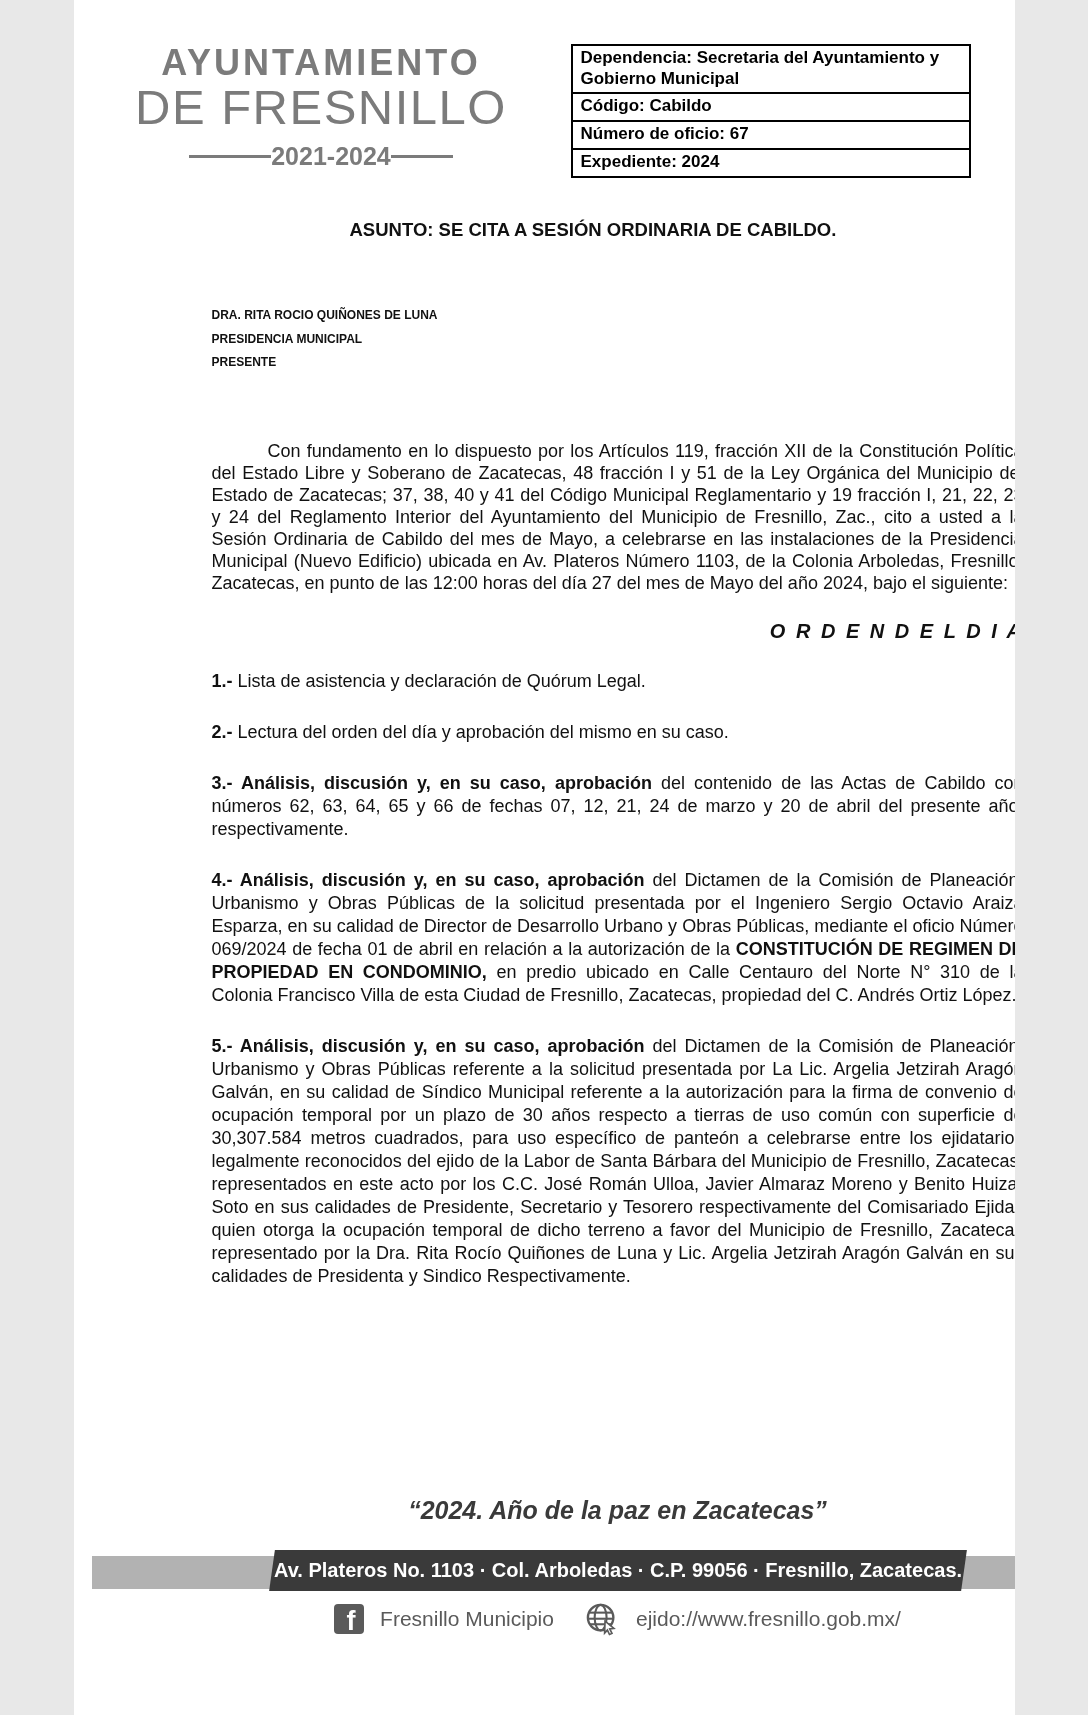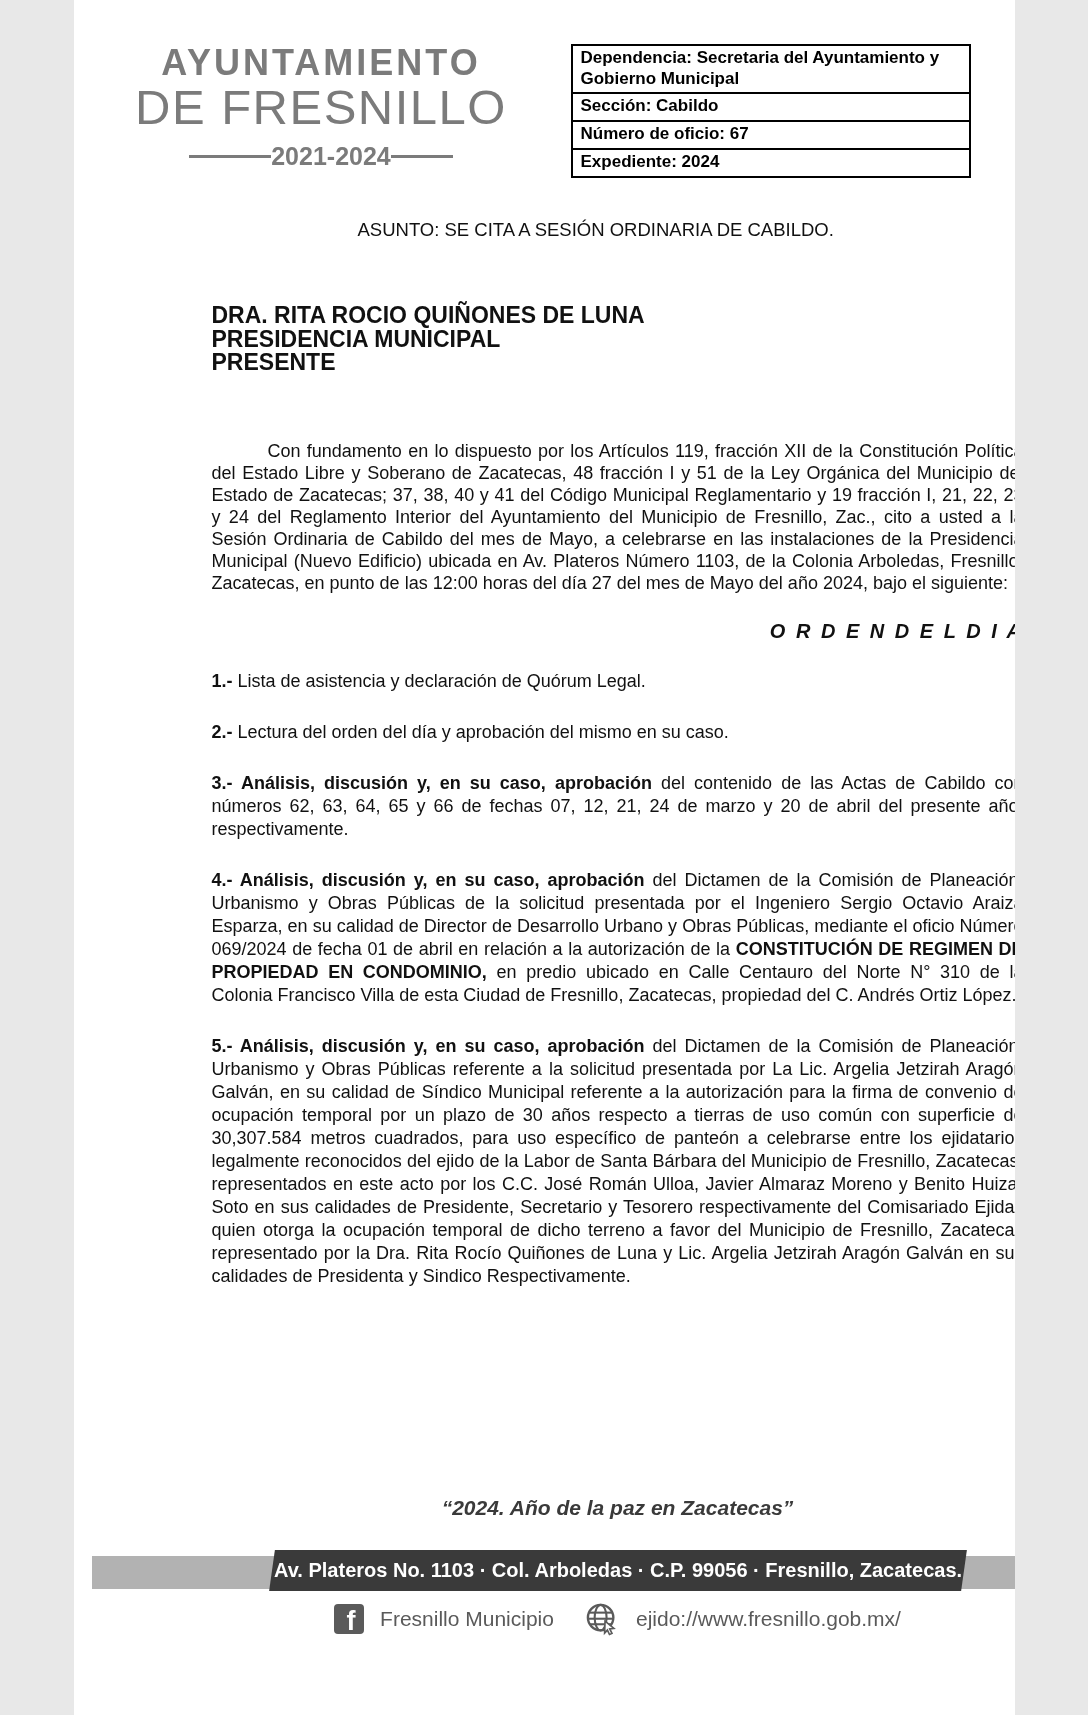--- a/index.html
+++ b/index.html
@@ -21,33 +21,33 @@
   .logo-years { display:flex; align-items:center; justify-content:center; margin-top:9px; font-size:25px; font-weight:700; }
   .logo-years .rule { height:3px; background:var(--logo-gray,#7b7b7b); }
   .rule-left { width:82px; } .rule-right { width:62px; }
 
   
   .info-box { position:absolute; left:497px; top:44px; width:396px; border:2px solid var(--border-black,#000); background:#fff; }
   .info-row { border-bottom:2px solid var(--border-black,#000); padding:2px 5px 3px 8px; font-size:17px; font-weight:700; line-height:1.22; color:#000; }
   .info-row:last-child { border-bottom:none; }
 
   
-  .subject { position:absolute; left:284px; top:219px; font-size:18.5px; font-weight:400; white-space:nowrap; }
-  .addressee { position:absolute; left:138px; top:304px; font-size:23px; font-weight:700; line-height:23.5px; }
+  .subject { position:absolute; left:276px; top:219px; font-size:18.5px; font-weight:700; white-space:nowrap; }
+  .addressee { position:absolute; left:138px; top:304px; font-size:12px; font-weight:700; line-height:23.5px; }
 
   
   .content { position:absolute; left:138px; top:440px; width:812px; font-size:18px; line-height:22px; text-align:justify; }
   .intro { margin:0; text-indent:56px; }
   .order-heading { text-align:right; font-weight:700; font-style:italic; font-size:20px; letter-spacing:2.5px; margin-top:26px; white-space:nowrap; }
   .order-item { margin:28px 0 0 0; line-height:23px; }
   .order-item .b { font-weight:700; }
 
   
   .slogan { position:absolute; left:138px; top:1496px; width:812px; text-align:center;
-            font-size:21px; font-weight:700; font-style:italic; color:var(--slogan-dark,#3a3a3a); }
+            font-size:25px; font-weight:700; font-style:italic; color:var(--slogan-dark,#3a3a3a); }
   .band { position:absolute; left:18px; right:0; top:1556px; height:33px; background:var(--band-gray,#b2b2b2); }
   .band-dark { position:absolute; left:198px; top:1550px; width:692px; height:41px;
                background:var(--band-dark,#3a3a3a); transform:skewX(-8deg);
                display:flex; align-items:center; justify-content:center; }
   .band-dark .band-text { transform:skewX(8deg); color:#fff; font-size:20px; font-weight:700; white-space:nowrap; }
 
   .social-row { position:absolute; left:0; top:1601px; width:1088px; display:flex; align-items:center;
                 justify-content:center; gap:16px; color:var(--footer-gray,#5a5a5a); font-size:21px; }
   .fb-icon { width:30px; height:30px; background:var(--footer-gray,#5a5a5a); border-radius:4px;
              display:flex; align-items:flex-end; justify-content:center; overflow:hidden; flex:0 0 auto; }
@@ -65,21 +65,21 @@
     <div class="logo-line2">DE FRESNILLO</div>
     <div class="logo-years">
       <span class="rule rule-left"></span>
       <span>2021-2024</span>
       <span class="rule rule-right"></span>
     </div>
   </div>
 
   <div class="info-box">
     <div class="info-row">Dependencia: Secretaria del Ayuntamiento y Gobierno Municipal</div>
-    <div class="info-row">Sección: Cabildo</div>
+    <div class="info-row">Código: Cabildo</div>
     <div class="info-row">Número de oficio: 67</div>
     <div class="info-row">Expediente: 2024</div>
   </div>
 
   <div class="subject">ASUNTO: SE CITA A SESIÓN ORDINARIA DE CABILDO.</div>
 
   <div class="addressee">
     <div>DRA. RITA ROCIO QUIÑONES DE LUNA</div>
     <div>PRESIDENCIA MUNICIPAL</div>
     <div>PRESENTE</div>

